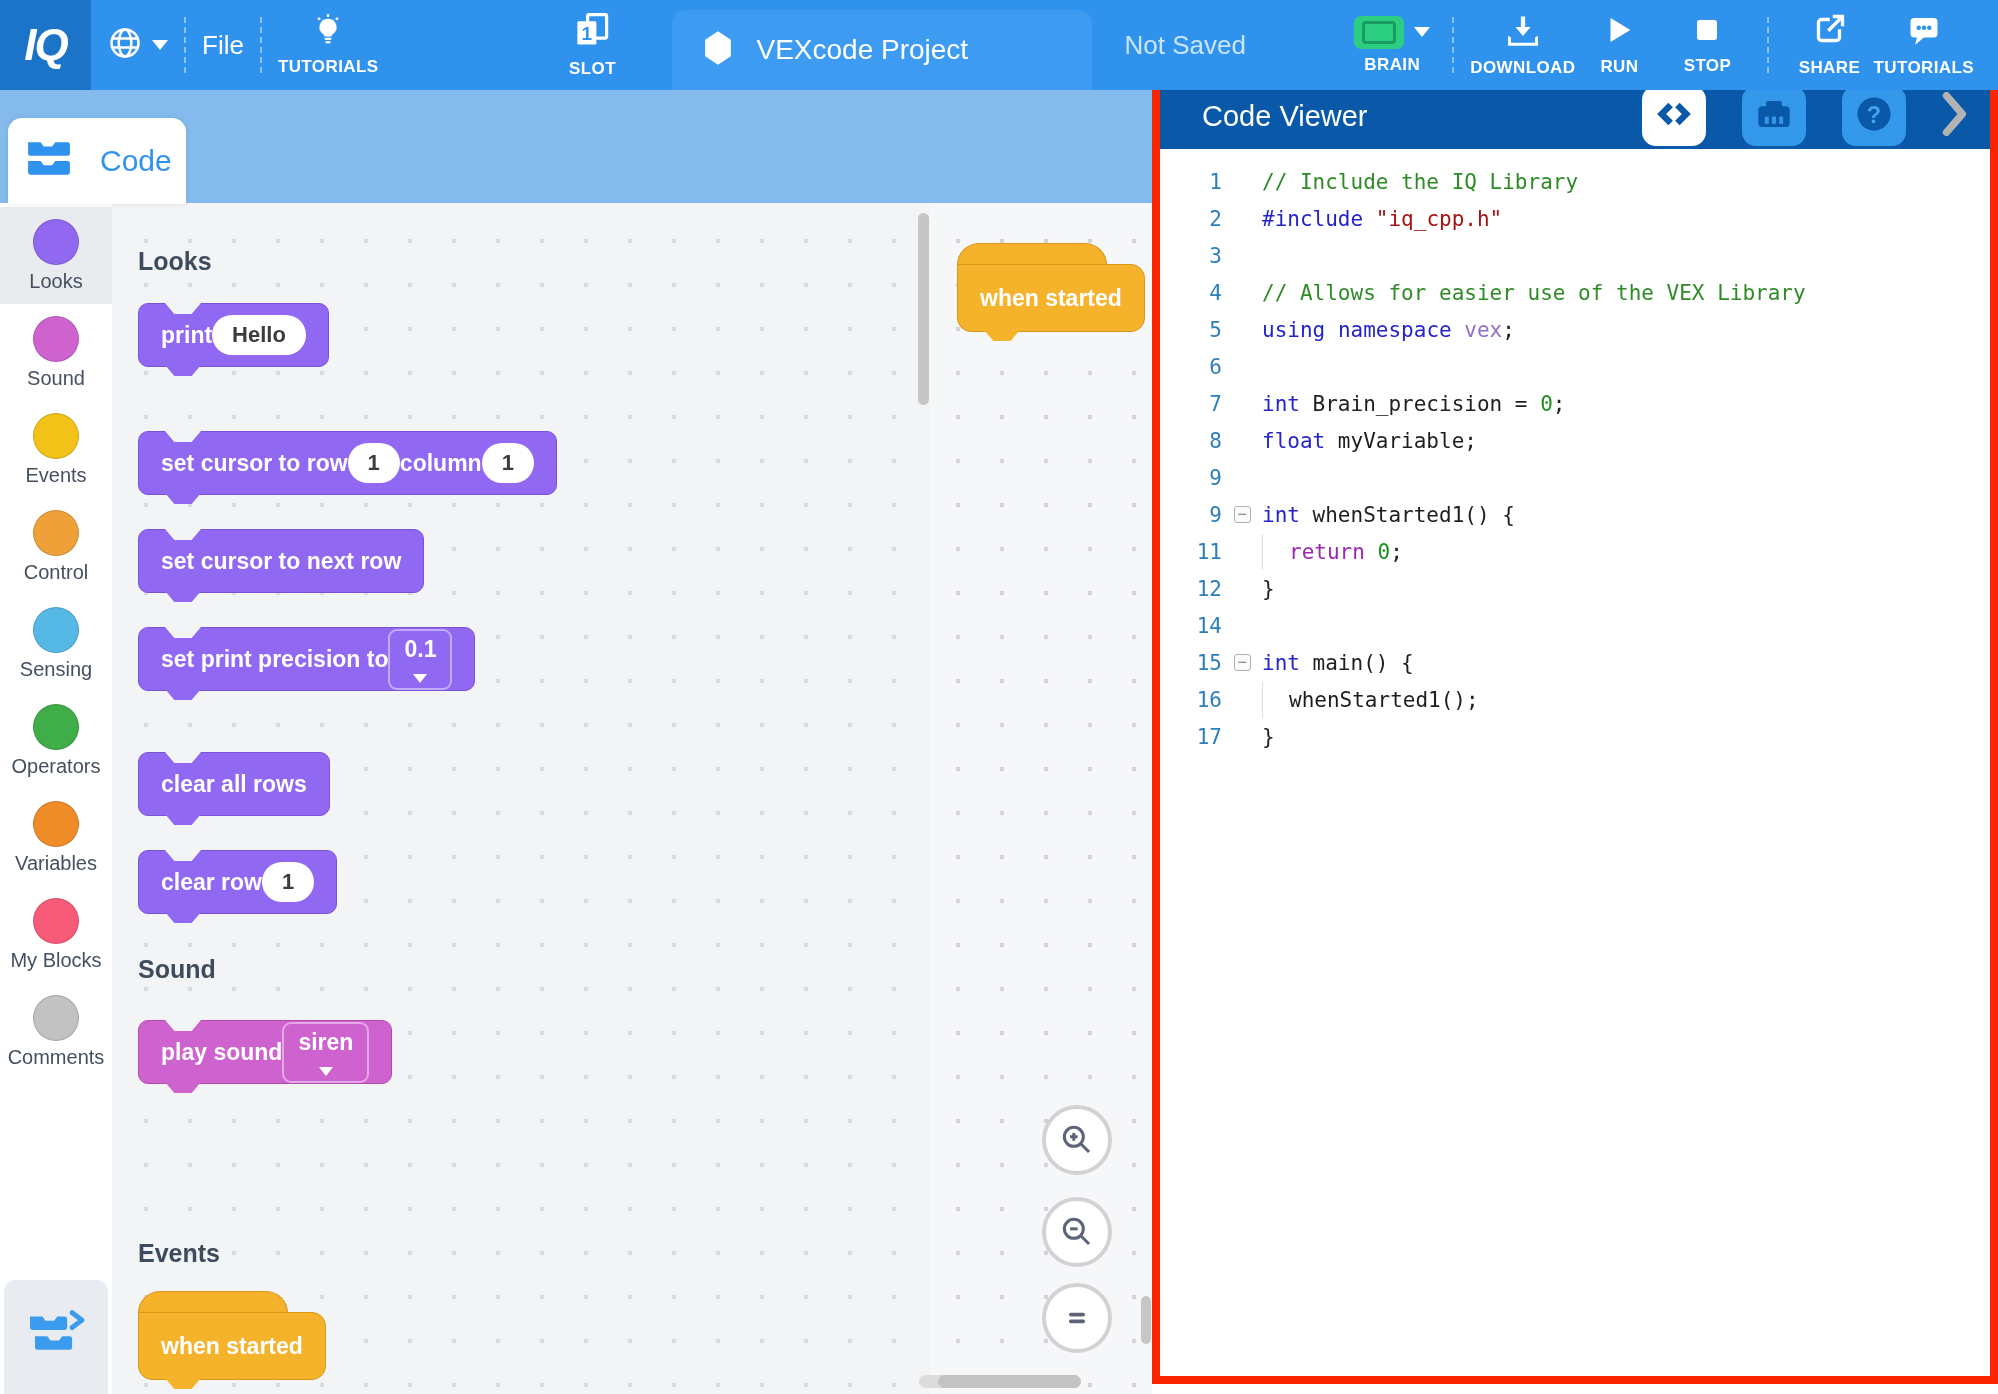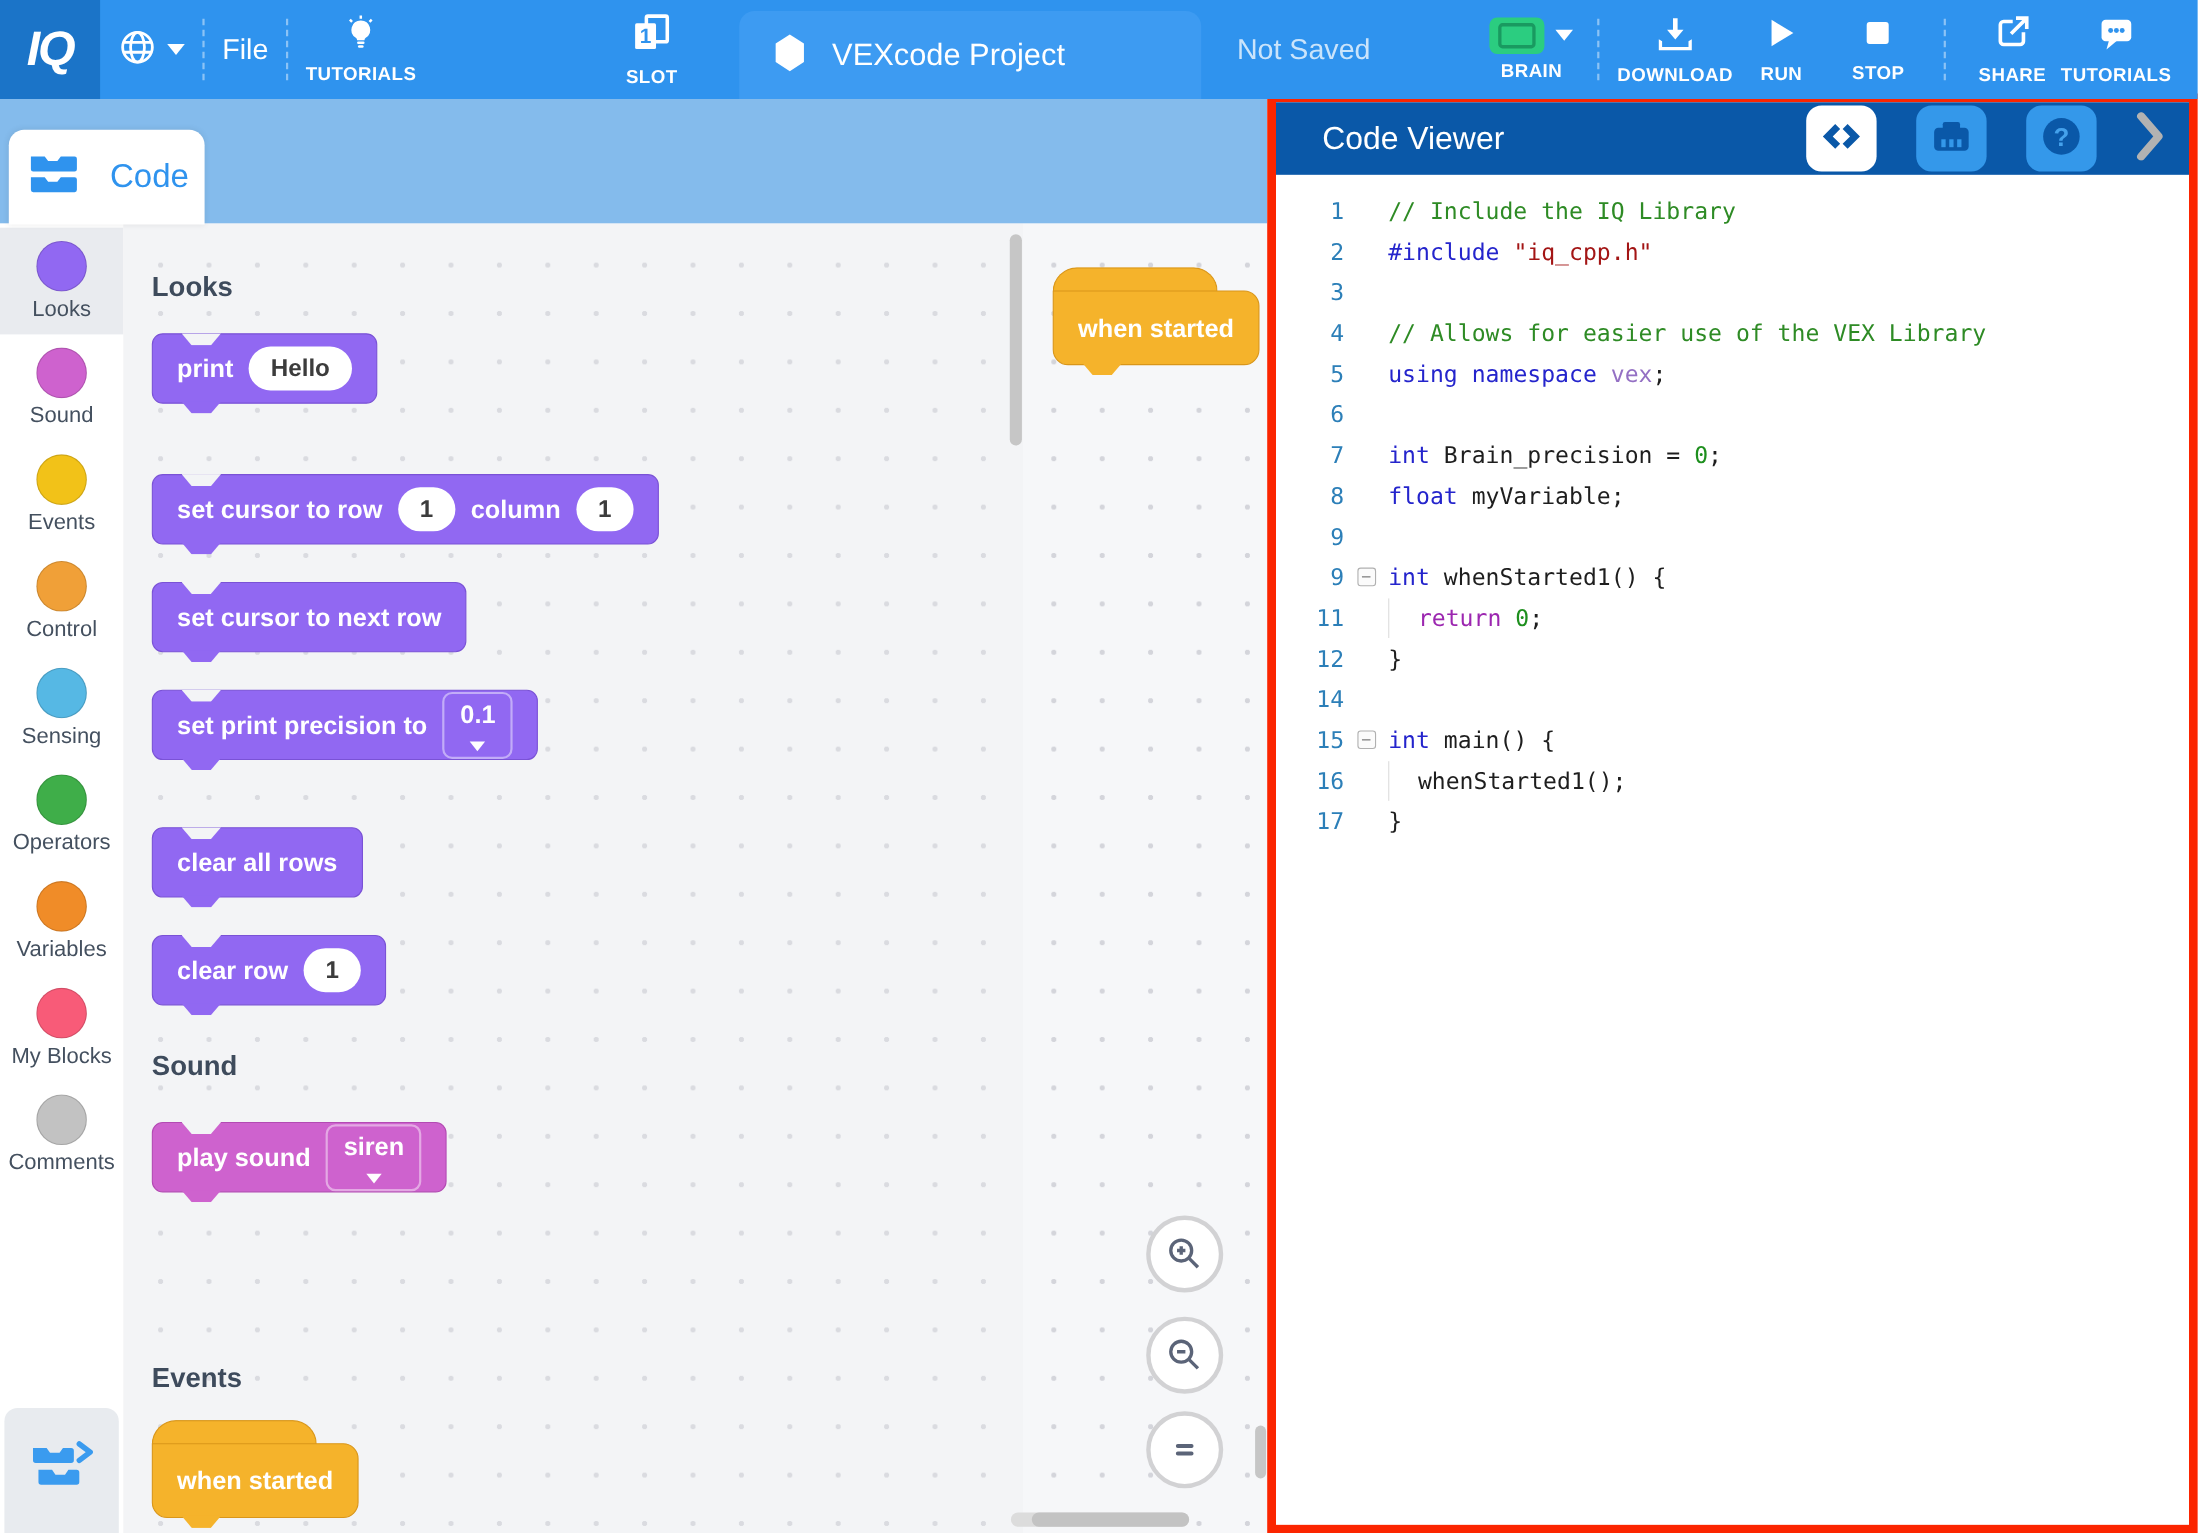--- a/index.html
+++ b/index.html
@@ -53,21 +53,21 @@
   .palette { position:absolute; left:112px; top:203px; width:818px; height:1191px; background:#F3F4F6;
     background-image:radial-gradient(circle,#DADBE0 2.3px,transparent 2.6px);
     background-size:44px 44px; background-position:12px 16px; overflow:hidden; z-index:3; }
   .canvas { position:absolute; left:930px; top:203px; width:222px; height:1191px; background:#F6F7F9;
     background-image:radial-gradient(circle,#D4D5DB 2.3px,transparent 2.6px);
     background-size:44px 44px; background-position:6px 16px; z-index:3; }
   .sect-head { position:absolute; left:26px; font-size:25px; font-weight:bold; color:#3E4B5C; }
 
   .block { position:absolute; left:26px; height:64px; border-radius:10px;
     background:var(--c); border:1px solid var(--e); display:flex; align-items:center;
-    gap:14px; padding:0 22px; color:#fff; font-weight:bold; font-size:23px; white-space:nowrap;
+    gap:0; padding:0 22px; color:#fff; font-weight:bold; font-size:23px; white-space:nowrap;
     width:max-content; cursor:grab; }
   .block::before { content:""; position:absolute; top:-1px; left:26px; width:36px; height:11px;
     background:#F3F4F6; clip-path:polygon(0 0,26% 100%,74% 100%,100% 0); }
   .block::after { content:""; position:absolute; bottom:-10px; left:26px; width:36px; height:11px;
     background:var(--c); clip-path:polygon(0 0,100% 0,74% 100%,26% 100%); }
   .boval { background:#fff; border-radius:999px; color:#3C3C3C; font-size:22px; font-weight:bold;
     padding:7px 20px; min-width:24px; text-align:center; }
   .bdd { border:2px solid rgba(255,255,255,.45); border-radius:9px; padding:5px 14px;
     display:inline-flex; align-items:center; gap:11px;flex-direction:column; }
   .bdd .caret { border-left-width:7px; border-right-width:7px; border-top-width:9px; }
@@ -84,21 +84,21 @@
   .zoomer { position:absolute; left:112px; width:70px; height:70px; border-radius:50%;
     background:#fff; border:4px solid #D2D2D4; display:flex; align-items:center; justify-content:center;
     cursor:pointer; }
 
   .scroll { position:absolute; background:#C6C6C6; border-radius:7px; z-index:8; }
   .htrack { position:absolute; left:919px; top:1375px; width:162px; height:13px; background:#DCDCDC;
     border-radius:7px; z-index:8; }
   .hthumb { position:absolute; left:19px; top:0; right:0; bottom:0; background:#C3C3C3; border-radius:7px; }
 
   
-  .panel { position:absolute; left:1152px; top:85px; width:846px; height:1309px;
+  .panel { position:absolute; left:1152px; top:75px; width:846px; height:1309px;
     border:8px solid #FB2500; background:#fff; z-index:20; display:flex; flex-direction:column; }
   .panel-head { height:66px; background:#0A58A8; display:flex; align-items:center; padding:0 22px 0 42px; }
   .panel-title { color:#fff; font-size:29px; flex:0 0 auto; }
   .ph-btns { margin-left:auto; display:flex; align-items:center; gap:36px; }
   .ph-btn { width:64px; height:60px; border-radius:14px; display:flex; align-items:center;
     justify-content:center; cursor:pointer; }
   .ph-btn.active { background:#fff; }
   .ph-btn.blue { background:#3498EA; }
   .panel-code { flex:1; background:#fff; overflow:hidden; padding-top:14px;
     font-family:"DejaVu Sans Mono", monospace; font-size:21px; }

